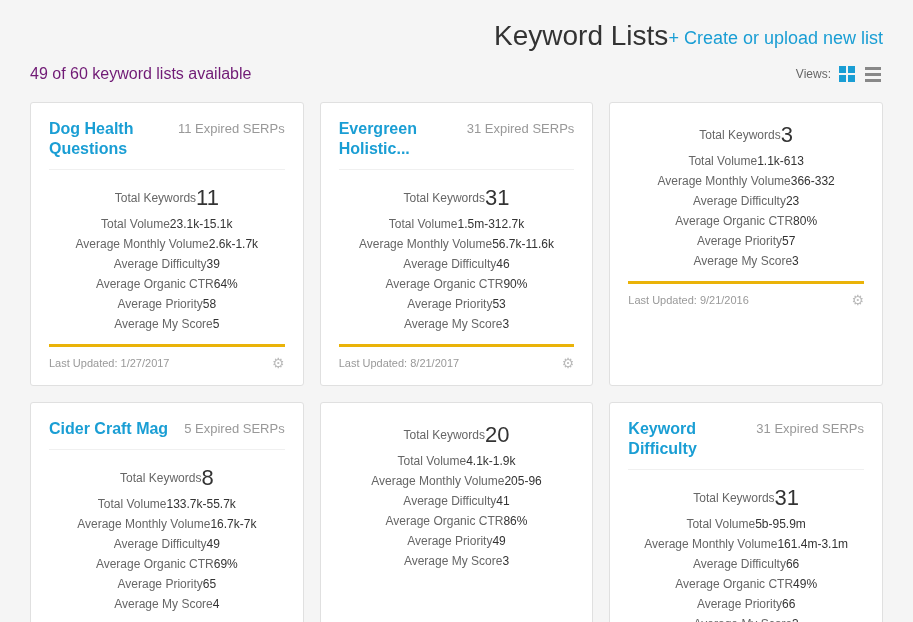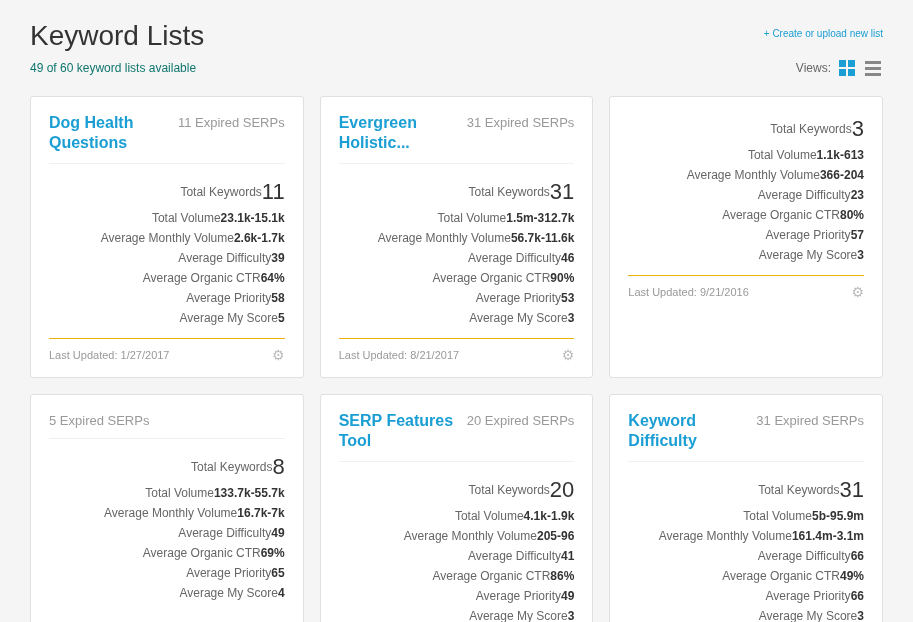--- a/index.html
+++ b/index.html
@@ -9,44 +9,44 @@
       color: #333;
       font-size: 13px;
     }
     .page-wrapper {
       background: #f5f5f5;
       min-height: 622px;
       padding: 20px 30px;
     }
     .page-header {
       display: flex;
-      justify-content: space-between;
+      justify-content: flex-end;
       align-items: flex-start;
-      margin-bottom: 6px;
+      margin-bottom: 12px;
     }
     .page-title {
       font-size: 28px;
       font-weight: 300;
       color: #333;
     }
     .create-link {
       color: #1a9ed4;
       text-decoration: none;
-      font-size: 10px;
+      font-size: 18px;
       margin-top: 8px;
     }
     .subheader {
       display: flex;
       justify-content: space-between;
       align-items: center;
       margin-bottom: 18px;
     }
     .available-text {
-      color: #0f766e;
-      font-size: 12px;
+      color: #701a75;
+      font-size: 16px;
     }
     .views-container {
       display: flex;
       align-items: center;
       gap: 6px;
       font-size: 12px;
       color: #666;
     }
     .view-icon {
       cursor: pointer;
@@ -62,21 +62,21 @@
       gap: 16px;
     }
     .card {
       background: #fff;
       border: 1px solid #e0e0e0;
       border-radius: 3px;
       padding: 16px 18px 14px;
     }
     .card-header {
       display: flex;
-      justify-content: space-between;
+      justify-content: center;
       align-items: flex-start;
       margin-bottom: 12px;
       border-bottom: 1px solid #f0f0f0;
       padding-bottom: 10px;
     }
     .card-title {
       color: #1a9ed4;
       font-size: 16px;
       font-weight: 600;
       line-height: 1.25;
@@ -87,44 +87,44 @@
       color: #999;
       font-size: 13px;
       white-space: nowrap;
       margin-top: 2px;
     }
     .card-stats {
       width: 100%;
     }
     .stat-row {
       display: flex;
-      justify-content: flex-end;
+      justify-content: center;
       align-items: center;
       padding: 3px 0;
       font-size: 12px;
     }
     .stat-label {
       color: #666;
     }
     .stat-value {
       color: #333;
-      font-weight: 700;
+      font-weight: 400;
     }
     .total-keywords-value {
       font-size: 22px;
       font-weight: 300;
       color: #333;
     }
     .card-footer {
       display: flex;
       justify-content: space-between;
       align-items: center;
       margin-top: 10px;
       padding-top: 8px;
-      border-top: 1px solid #eab308;
+      border-top: 3px solid #eab308;
     }
     .last-updated {
       color: #999;
       font-size: 11px;
     }
     .gear-icon {
       color: #bbb;
       font-size: 14px;
       cursor: pointer;
     }
@@ -251,21 +251,21 @@
           <div class="stat-row">
             <span class="stat-label">Total Keywords</span>
             <span class="total-keywords-value">3</span>
           </div>
           <div class="stat-row">
             <span class="stat-label">Total Volume</span>
             <span class="stat-value">1.1k-613</span>
           </div>
           <div class="stat-row">
             <span class="stat-label">Average Monthly Volume</span>
-            <span class="stat-value">366-204</span>
+            <span class="stat-value">366-332</span>
           </div>
           <div class="stat-row">
             <span class="stat-label">Average Difficulty</span>
             <span class="stat-value">23</span>
           </div>
           <div class="stat-row">
             <span class="stat-label">Average Organic CTR</span>
             <span class="stat-value">80%</span>
           </div>
           <div class="stat-row">
@@ -277,20 +277,21 @@
             <span class="stat-value">3</span>
           </div>
         </div>
         <div class="card-footer">
           <span class="last-updated">Last Updated: 9/21/2016</span>
           <span class="gear-icon">⚙</span>
         </div>
       </div>
       <div class="card">
         <div class="card-header">
+          <div class="card-title">Cider Craft Mag</div>
           <div class="expired-serps">5 Expired SERPs</div>
         </div>
         <div class="card-stats">
           <div class="stat-row">
             <span class="stat-label">Total Keywords</span>
             <span class="total-keywords-value">8</span>
           </div>
           <div class="stat-row">
             <span class="stat-label">Total Volume</span>
             <span class="stat-value">133.7k-55.7k</span>
@@ -311,24 +312,20 @@
             <span class="stat-label">Average Priority</span>
             <span class="stat-value">65</span>
           </div>
           <div class="stat-row">
             <span class="stat-label">Average My Score</span>
             <span class="stat-value">4</span>
           </div>
         </div>
       </div>
       <div class="card">
-        <div class="card-header">
-          <div class="card-title">SERP Features Tool</div>
-          <div class="expired-serps">20 Expired SERPs</div>
-        </div>
         <div class="card-stats">
           <div class="stat-row">
             <span class="stat-label">Total Keywords</span>
             <span class="total-keywords-value">20</span>
           </div>
           <div class="stat-row">
             <span class="stat-label">Total Volume</span>
             <span class="stat-value">4.1k-1.9k</span>
           </div>
           <div class="stat-row">

